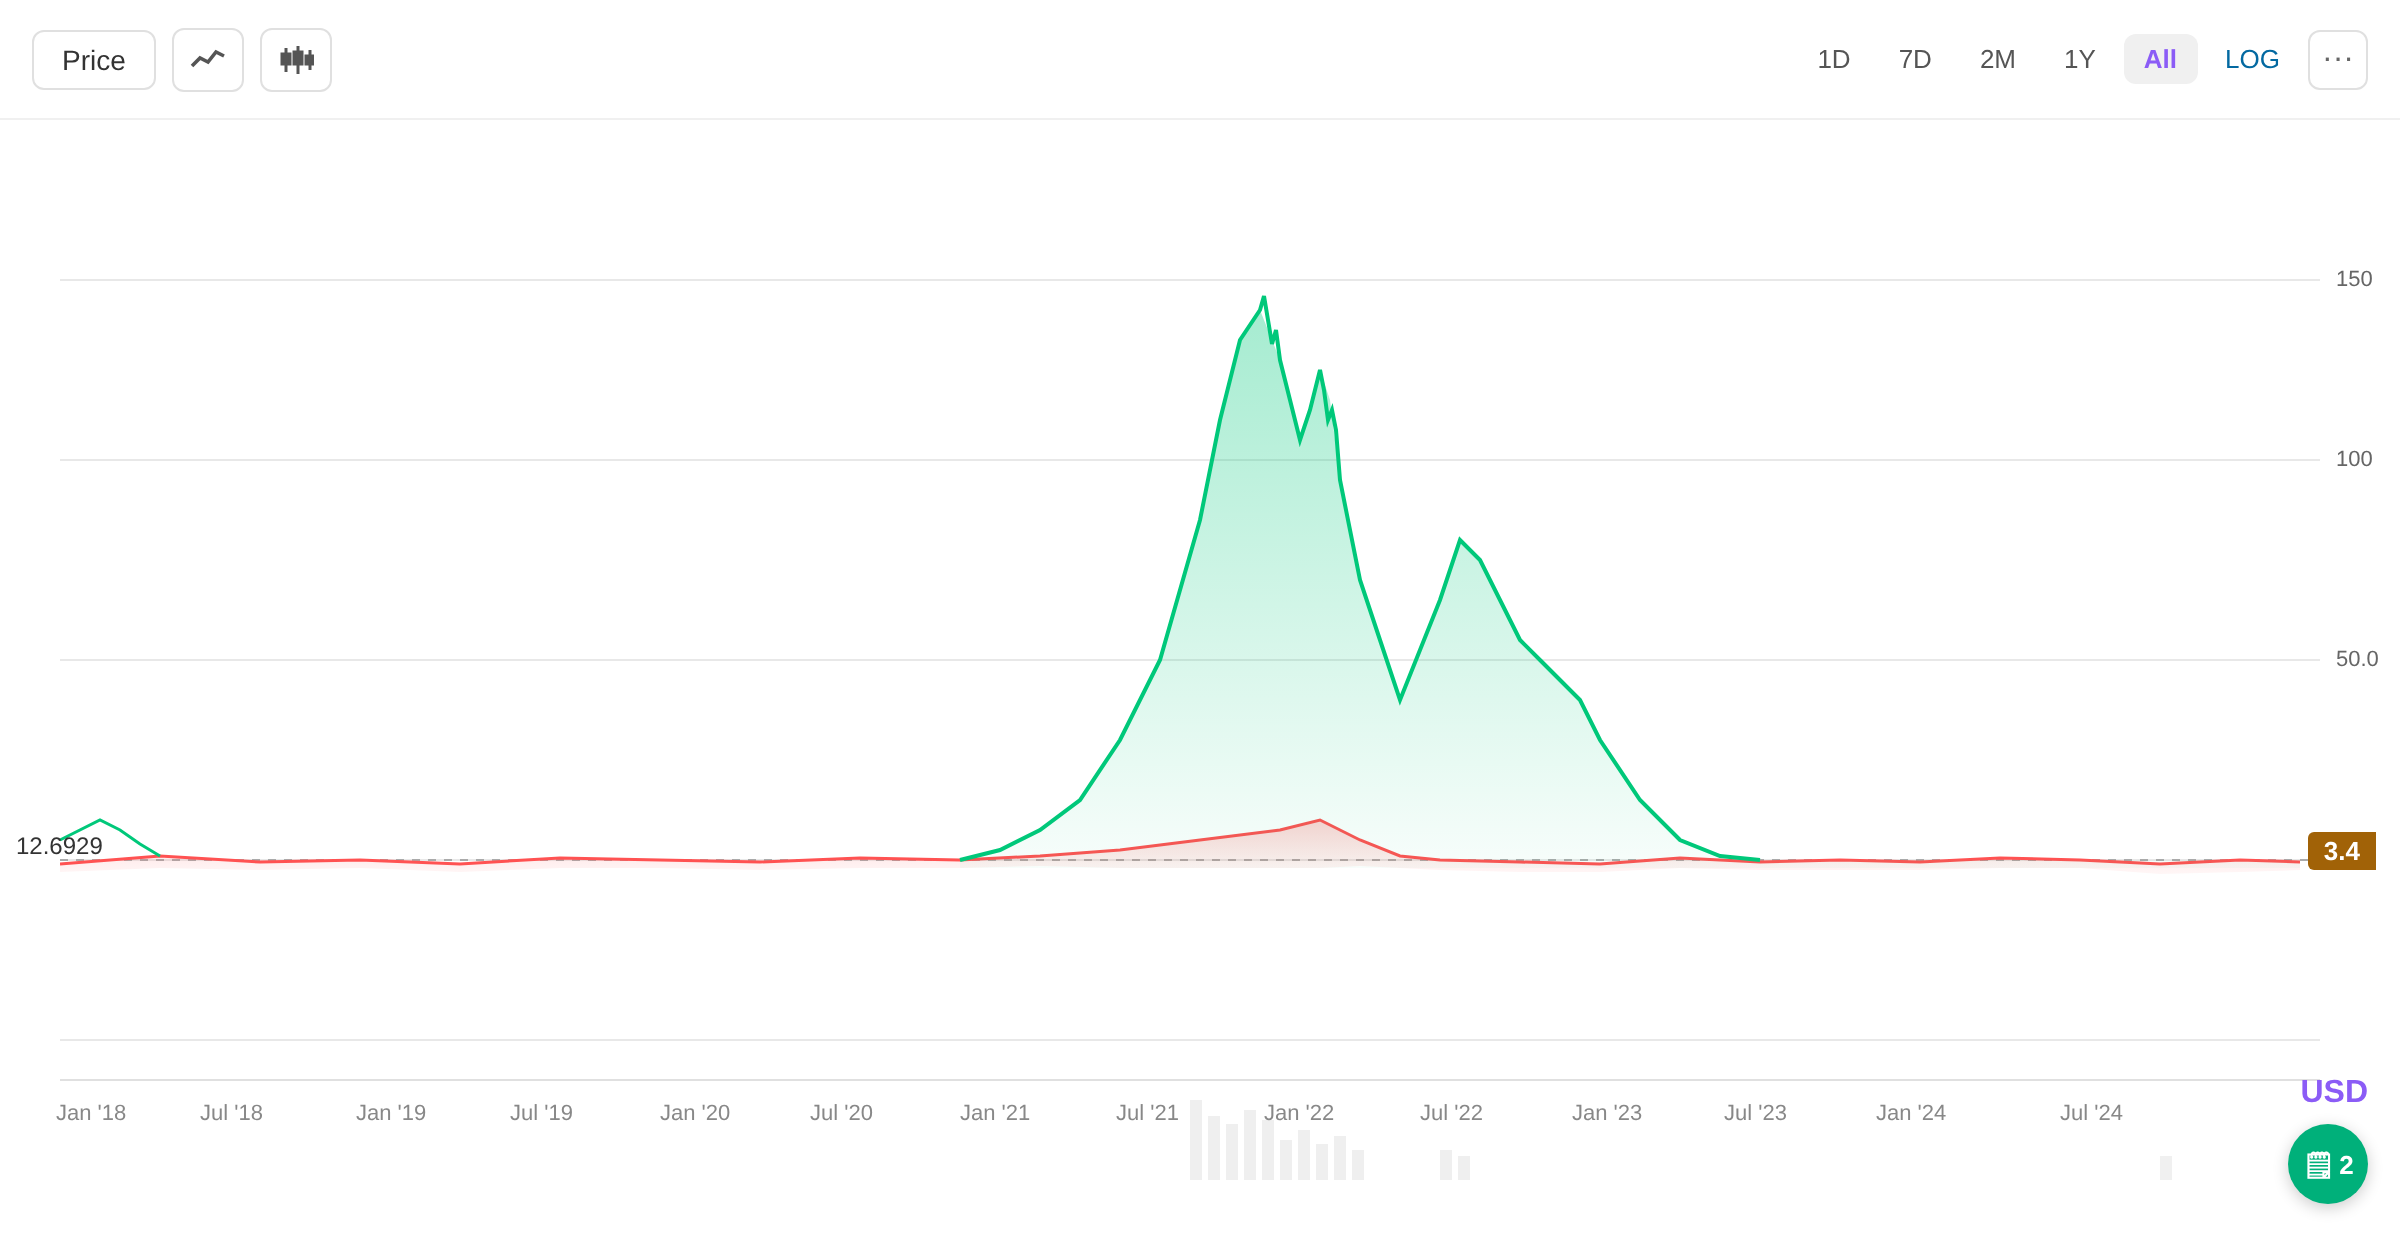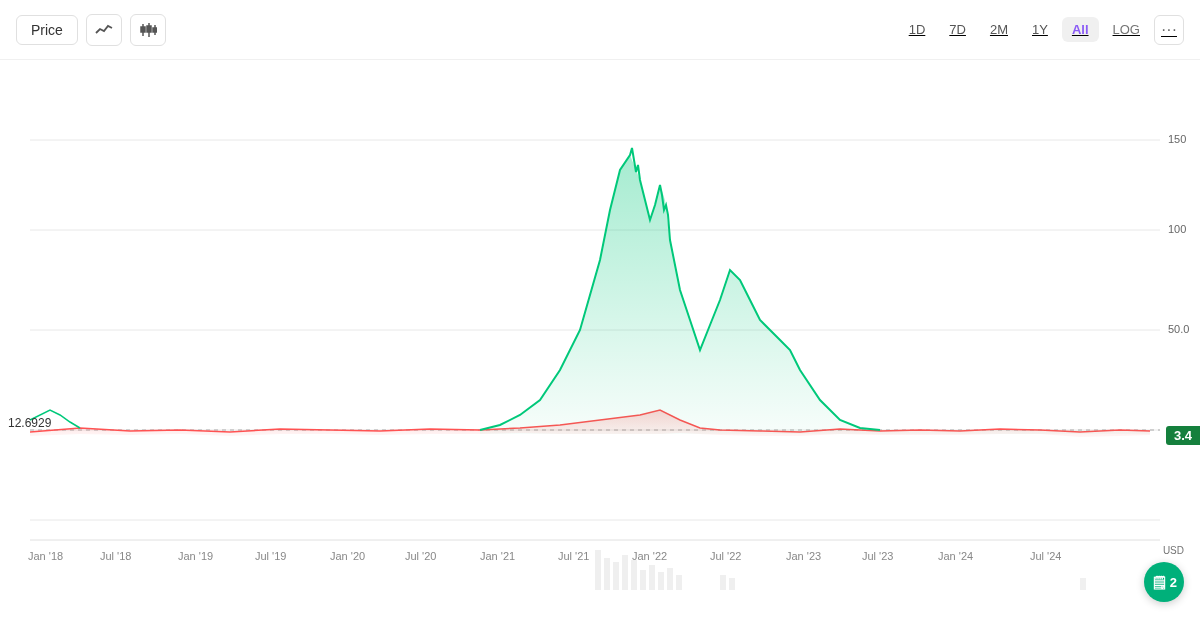--- a/index.html
+++ b/index.html
@@ -47,21 +47,20 @@
       background: #fff;
       cursor: pointer;
       font-size: 16px;
       color: #555;
     }
     .toolbar-right {
       margin-left: auto;
       display: flex;
       align-items: center;
       gap: 4px;
-      text-decoration: underline;
     }
     .time-btn {
       padding: 5px 10px;
       border-radius: 6px;
       border: none;
       background: transparent;
       font-size: 13px;
       color: #555;
       cursor: pointer;
       font-weight: 500;
@@ -70,21 +69,21 @@
       background: #f0f0f0;
       font-weight: 700;
       color: #8b5cf6;
     }
     .log-btn {
       padding: 5px 10px;
       border-radius: 6px;
       border: none;
       background: transparent;
       font-size: 13px;
-      color: #737373;
+      color: #0369a1;
       cursor: pointer;
       font-weight: 500;
     }
     .more-btn {
       width: 30px;
       height: 30px;
       border-radius: 6px;
       border: 1px solid #e0e0e0;
       background: #fff;
       cursor: pointer;
@@ -116,28 +115,27 @@
       position: absolute;
       left: 8px;
       font-size: 12px;
       color: #333;
       font-weight: 500;
     }
 
     
     .red-badge {
       position: absolute;
-      right: 0;
-      background: #15803d;
+      right: 12px;
+      background: #a16207;
       color: #fff;
       font-size: 13px;
       font-weight: 700;
       padding: 2px 8px;
       border-radius: 3px 0 0 3px;
-      margin-top: 10px;
     }
 
     
     .notif-badge {
       position: absolute;
       bottom: 16px;
       right: 16px;
       background: #00b07a;
       color: #fff;
       border-radius: 50%;
@@ -166,23 +164,23 @@
     .watermark-text {
       font-size: 18px;
       font-weight: 600;
       color: #888;
     }
 
     .usd-label {
       position: absolute;
       bottom: 62px;
       right: 16px;
-      font-size: 10px;
-      font-weight: 400;
-      color: #737373;
+      font-size: 16px;
+      font-weight: 700;
+      color: #8b5cf6;
     }
   </style>
 </head>
 <body>
 
 <div class="toolbar">
   <button class="tab-btn">Price</button>
   <button class="icon-btn">
     <svg width="18" height="14" viewBox="0 0 18 14" fill="none" stroke="#555" stroke-width="1.8">
       <polyline points="1,10 5,6 9,8 13,3 17,5"></polyline>

